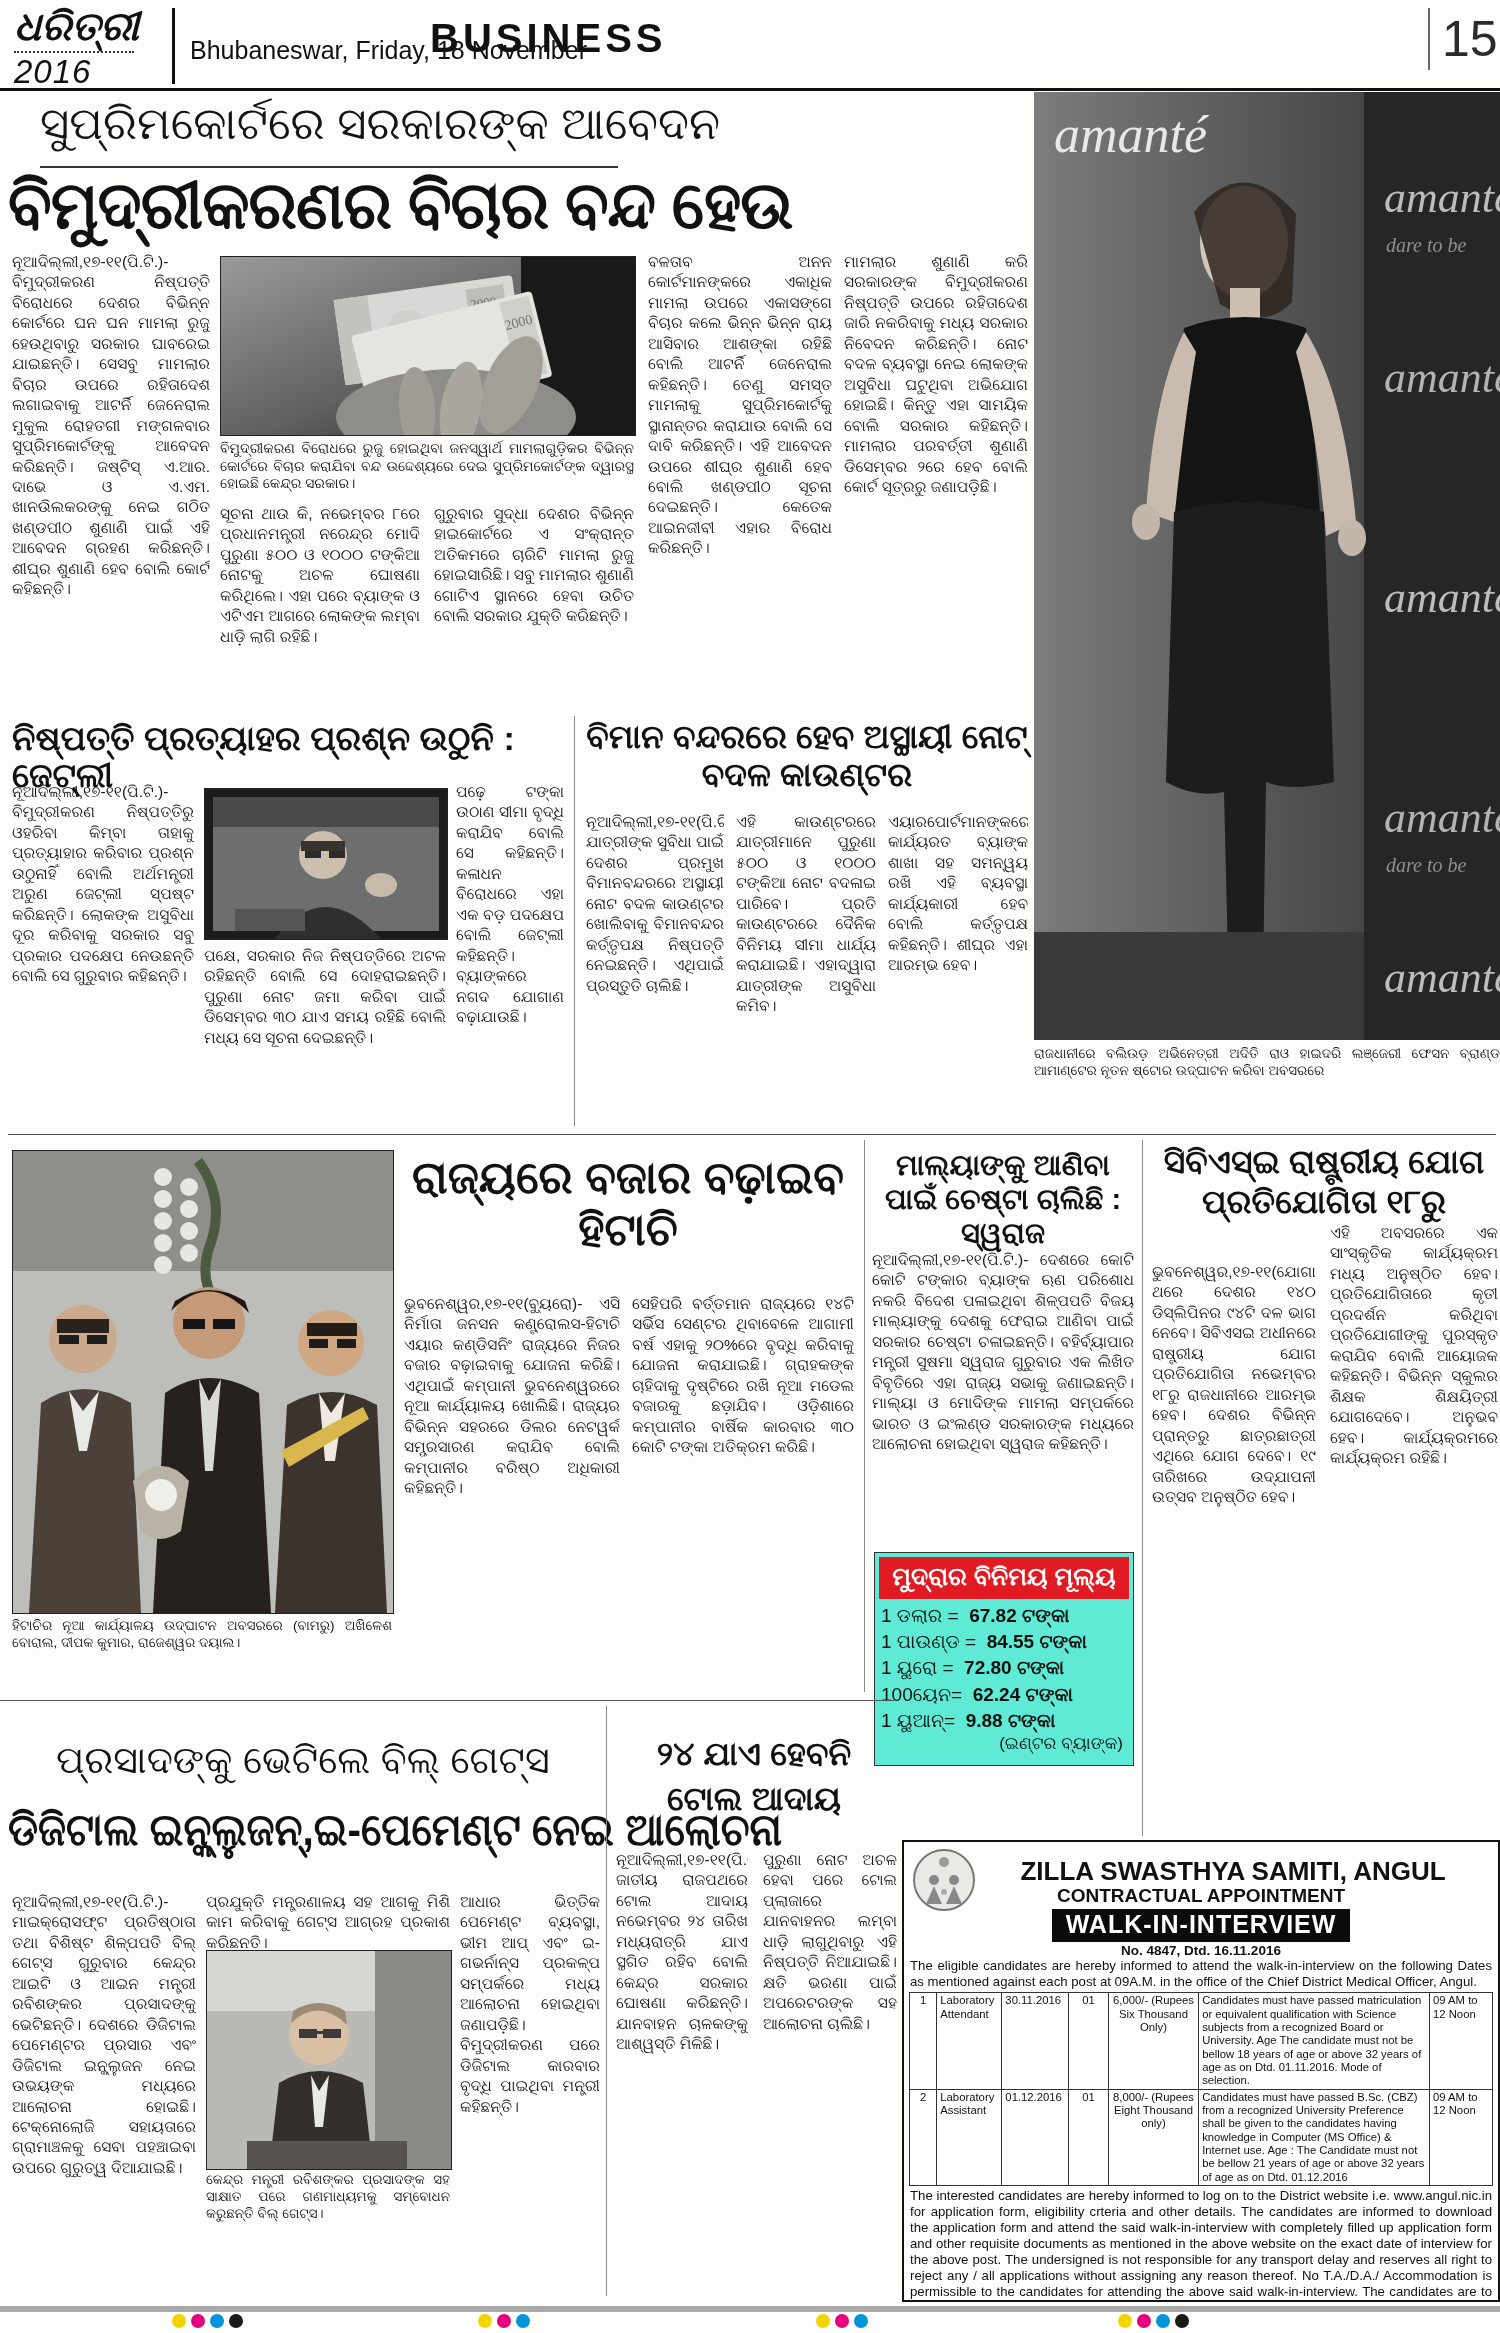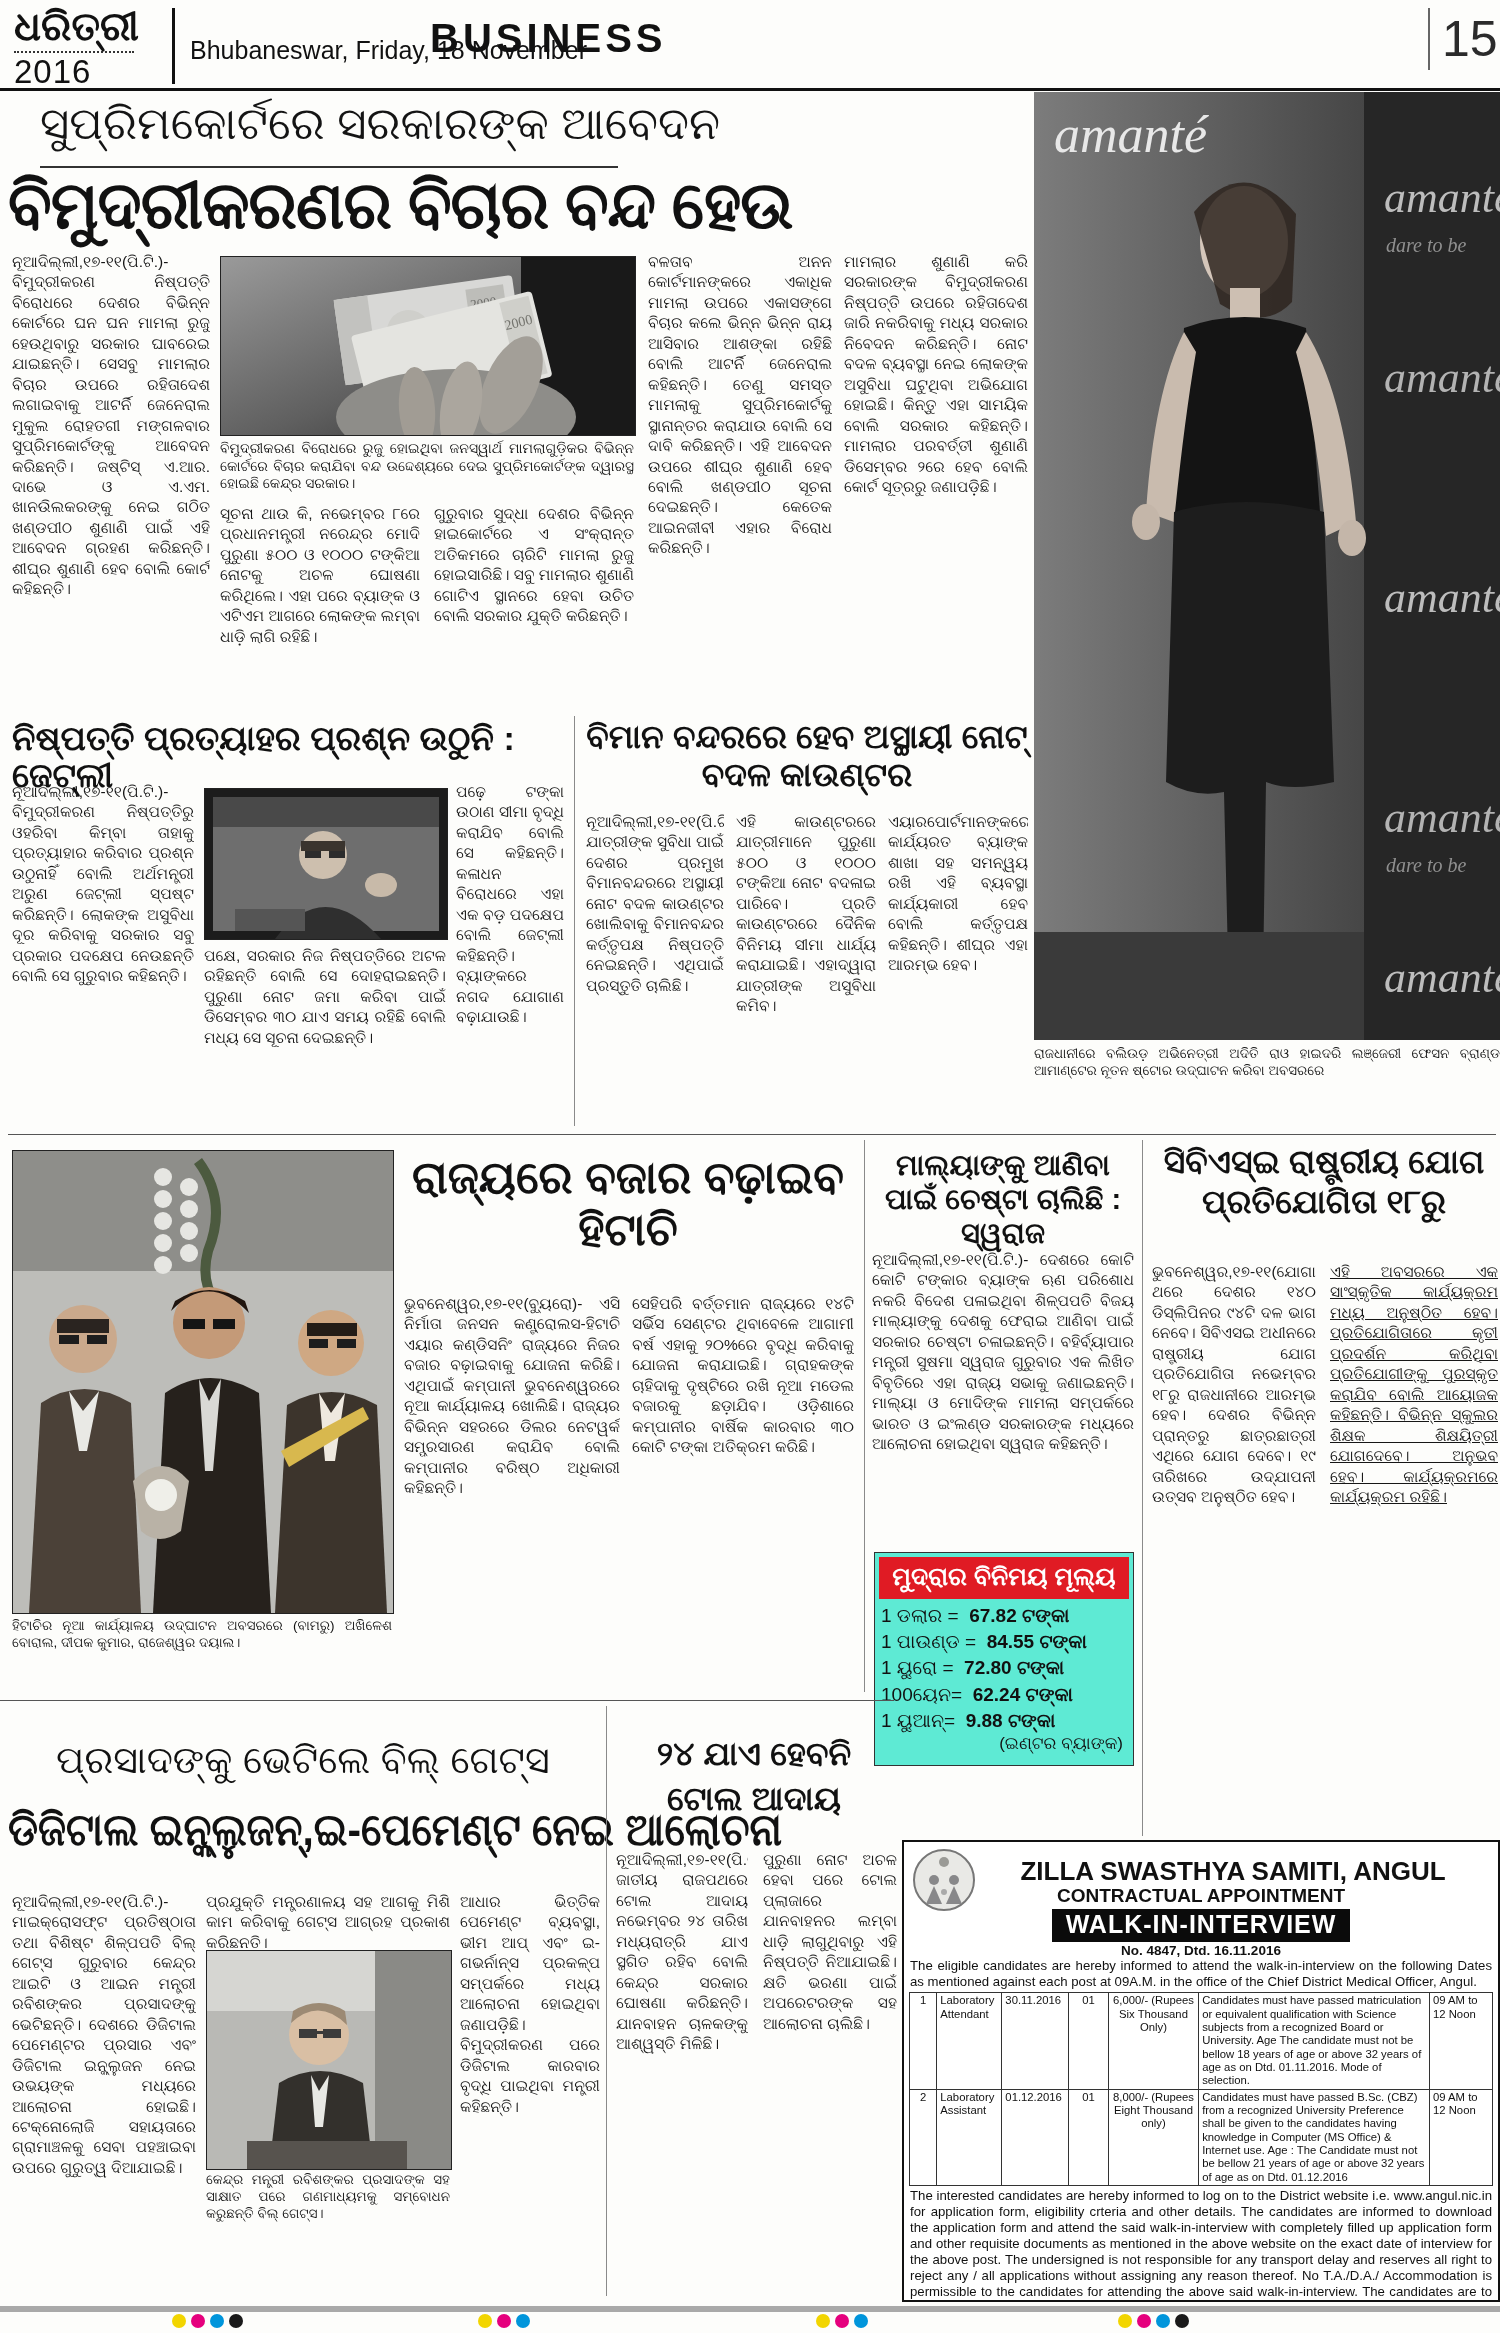--- a/index.html
+++ b/index.html
@@ -41,21 +41,21 @@
   table.adtab{border-collapse:collapse;margin:2px 5px;width:calc(100% - 10px);}
   table.adtab td,table.adtab th{border:1px solid #333;font-size:11.3px;line-height:1.18;padding:1px 3px;vertical-align:top;font-weight:normal;}
   table.adtab th{text-align:center;}
   .dotgrp{display:flex;gap:5px;}
   .dot{width:14px;height:14px;border-radius:50%;}
   svg text{font-family:"Liberation Serif",serif;}
 </style>
 </head>
 <body>
 
-<div class="abs" style="left:14px;top:6px;">
+<div class="abs" style="left:14px;top:6px;font-style:italic;">
   <div class="masthead">ଧରିତ୍ରୀ</div>
   <div class="dots-row"></div>
   <div class="masthead-year">2016</div>
 </div>
 <div class="abs" style="left:172px;top:8px;width:3px;height:76px;background:#111;"></div>
 <div class="abs dateline" style="left:190px;top:36px;">Bhubaneswar, Friday, 18 November</div>
 <div class="abs section-title" style="left:430px;top:16px;">BUSINESS</div>
 <div class="abs" style="left:1428px;top:8px;width:2px;height:62px;background:#666;"></div>
 <div class="abs pagenum" style="left:1442px;top:10px;">15</div>
 <div class="abs" style="left:0;top:88px;width:1500px;height:3px;background:#111;"></div>
@@ -228,21 +228,21 @@
   <div class="forex-row"><span>1 ୟୁରୋ</span> <span>=</span>&nbsp; <span class="forex-val">72.80 ଟଙ୍କା</span></div>
   <div class="forex-row"><span>100ୟେନ</span><span>=</span>&nbsp; <span class="forex-val">62.24 ଟଙ୍କା</span></div>
   <div class="forex-row"><span>1 ୟୁଆନ୍</span><span>=</span>&nbsp; <span class="forex-val">9.88 ଟଙ୍କା</span></div>
   <div class="forex-foot">(ଇଣ୍ଟର ବ୍ୟାଙ୍କ)</div>
 </div>
 
 <div class="abs vrule" style="left:1142px;top:1140px;height:696px;"></div>
 
 <div class="abs" style="left:1150px;top:1142px;width:348px;font-size:33px;font-weight:bold;line-height:1.2;text-align:center;">ସିବିଏସ୍ଇ ରାଷ୍ଟ୍ରୀୟ ଯୋଗ ପ୍ରତିଯୋଗିତା ୧୮ରୁ</div>
 <div class="abs odia-body" style="left:1152px;top:1262px;width:164px;height:574px;">ଭୁବନେଶ୍ୱର,୧୭-୧୧(ଯୋଗାଯୋଗ)- ଥରେ ଦେଶର ୧୪୦ ଡିସ୍ଲିପିନର ୯୪ଟି ଦଳ ଭାଗ ନେବେ। ସିବିଏସଇ ଅଧୀନରେ ରାଷ୍ଟ୍ରୀୟ ଯୋଗ ପ୍ରତିଯୋଗିତା ନଭେମ୍ବର ୧୮ରୁ ରାଜଧାନୀରେ ଆରମ୍ଭ ହେବ। ଦେଶର ବିଭିନ୍ନ ପ୍ରାନ୍ତରୁ ଛାତ୍ରଛାତ୍ରୀ ଏଥିରେ ଯୋଗ ଦେବେ। ୧୯ ତାରିଖରେ ଉଦ୍ଯାପନୀ ଉତ୍ସବ ଅନୁଷ୍ଠିତ ହେବ।</div>
-<div class="abs odia-body" style="left:1330px;top:1262px;width:168px;height:574px;text-decoration:underline;">ଏହି ଅବସରରେ ଏକ ସାଂସ୍କୃତିକ କାର୍ଯ୍ୟକ୍ରମ ମଧ୍ୟ ଅନୁଷ୍ଠିତ ହେବ। ପ୍ରତିଯୋଗିତାରେ କୃତୀ ପ୍ରଦର୍ଶନ କରିଥିବା ପ୍ରତିଯୋଗୀଙ୍କୁ ପୁରସ୍କୃତ କରାଯିବ ବୋଲି ଆୟୋଜକ କହିଛନ୍ତି। ବିଭିନ୍ନ ସ୍କୁଲର ଶିକ୍ଷକ ଶିକ୍ଷୟିତ୍ରୀ ଯୋଗଦେବେ। ଅନୁଭବ ହେବ। କାର୍ଯ୍ୟକ୍ରମରେ କାର୍ଯ୍ୟକ୍ରମ ରହିଛି।</div>
+<div class="abs odia-body" style="left:1330px;top:1223px;width:168px;height:574px;">ଏହି ଅବସରରେ ଏକ ସାଂସ୍କୃତିକ କାର୍ଯ୍ୟକ୍ରମ ମଧ୍ୟ ଅନୁଷ୍ଠିତ ହେବ। ପ୍ରତିଯୋଗିତାରେ କୃତୀ ପ୍ରଦର୍ଶନ କରିଥିବା ପ୍ରତିଯୋଗୀଙ୍କୁ ପୁରସ୍କୃତ କରାଯିବ ବୋଲି ଆୟୋଜକ କହିଛନ୍ତି। ବିଭିନ୍ନ ସ୍କୁଲର ଶିକ୍ଷକ ଶିକ୍ଷୟିତ୍ରୀ ଯୋଗଦେବେ। ଅନୁଭବ ହେବ। କାର୍ଯ୍ୟକ୍ରମରେ କାର୍ଯ୍ୟକ୍ରମ ରହିଛି।</div>
 
 <div class="abs hrule" style="left:0;top:1700px;width:894px;"></div>
 
 <div class="abs" style="left:56px;top:1740px;font-size:38px;line-height:1.1;">ପ୍ରସାଦଙ୍କୁ ଭେଟିଲେ ବିଲ୍ ଗେଟ୍ସ</div>
 <div class="abs" style="left:8px;top:1804px;width:594px;font-size:45px;font-weight:bold;white-space:nowrap;transform:scaleX(.9);transform-origin:left;">ଡିଜିଟାଲ ଇନ୍କ୍ଲୁଜନ୍,ଇ-ପେମେଣ୍ଟ ନେଇ ଆଲୋଚନା</div>
 
 <div class="abs odia-body" style="left:12px;top:1892px;width:184px;height:402px;">ନୂଆଦିଲ୍ଲୀ,୧୭-୧୧(ପି.ଟି.)- ମାଇକ୍ରୋସଫ୍ଟ ପ୍ରତିଷ୍ଠାତା ତଥା ବିଶିଷ୍ଟ ଶିଳ୍ପପତି ବିଲ୍ ଗେଟ୍ସ ଗୁରୁବାର କେନ୍ଦ୍ର ଆଇଟି ଓ ଆଇନ ମନ୍ତ୍ରୀ ରବିଶଙ୍କର ପ୍ରସାଦଙ୍କୁ ଭେଟିଛନ୍ତି। ଦେଶରେ ଡିଜିଟାଲ ପେମେଣ୍ଟର ପ୍ରସାର ଏବଂ ଡିଜିଟାଲ ଇନ୍କ୍ଲୁଜନ ନେଇ ଉଭୟଙ୍କ ମଧ୍ୟରେ ଆଲୋଚନା ହୋଇଛି। ଟେକ୍ନୋଲୋଜି ସହାୟତାରେ ଗ୍ରାମାଞ୍ଚଳକୁ ସେବା ପହଞ୍ଚାଇବା ଉପରେ ଗୁରୁତ୍ୱ ଦିଆଯାଇଛି।</div>
 <div class="abs odia-body" style="left:206px;top:1892px;width:244px;height:56px;">ପ୍ରଯୁକ୍ତି ମନ୍ତ୍ରଣାଳୟ ସହ ଆଗକୁ ମିଶି କାମ କରିବାକୁ ଗେଟ୍ସ ଆଗ୍ରହ ପ୍ରକାଶ କରିଛନ୍ତି।</div>
 <div class="abs photo-frame" style="left:206px;top:1950px;width:244px;height:218px;">
   <svg width="244" height="218" viewBox="0 0 244 218">

